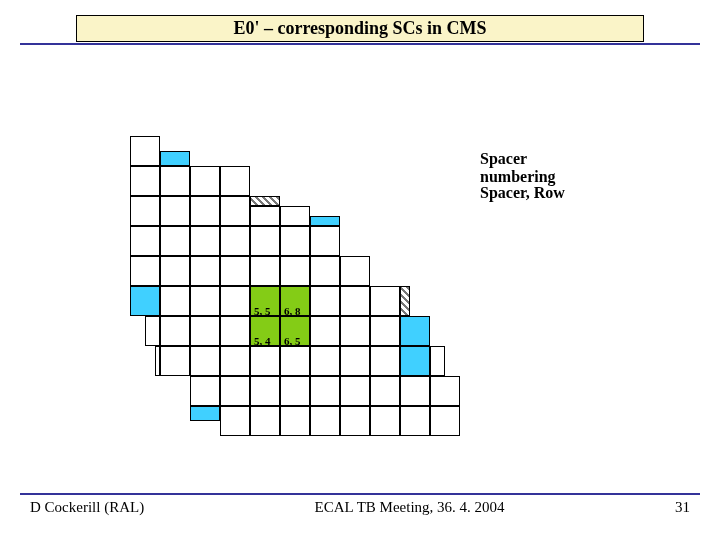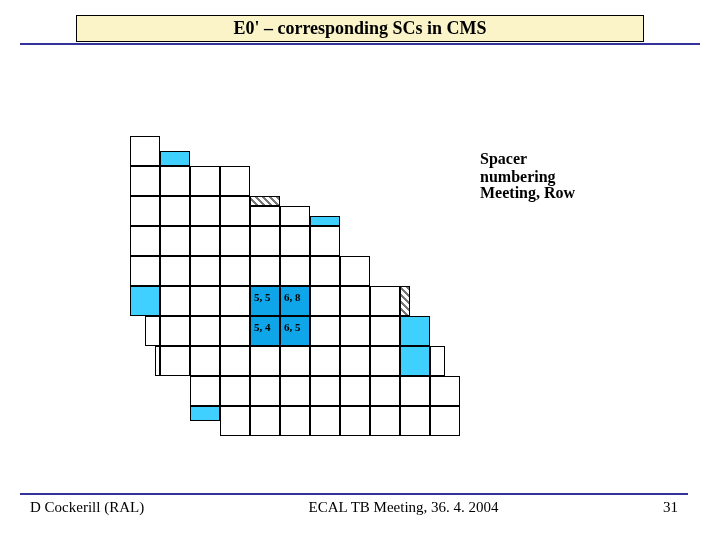--- a/index.html
+++ b/index.html
@@ -1,25 +1,25 @@
 <!DOCTYPE html>
 <html><head>
 <meta charset="utf-8">
 <style>
 body{margin:0;width:720px;height:540px;font-family:Garamond,"Times New Roman",serif;background:#fff;color:#000;position:relative}
 .title-bar{margin:15px 76px 0 76px;border:1px solid #000;background:#faf4c8;text-align:center;font-weight:bold;font-size:18px;padding:2px 0}
 .hr{height:2px;background:#343399;margin:1px 20px 0 20px}
 .slide-area{position:absolute;left:130px;top:136px;width:460px;height:320px}
 .cell{position:absolute;width:30px;height:30px;border:1px solid #000;box-sizing:border-box;background:#fff}
 .cyan{background:#40d0ff}
-.red{background:#0ea5e9;font-size:11px;font-weight:bold;padding:4px 0 0 3px}
+.red{background:#84cc16;font-size:11px;font-weight:bold;padding:18px 0 0 3px}
 .hatch{background:repeating-linear-gradient(45deg,#fff,#fff 3px,#777 3px,#777 5px);border:1px solid #000;box-sizing:border-box;position:absolute}
 .partial{position:absolute;border:1px solid #000;box-sizing:border-box;background:#fff}
 .ann{position:absolute;font-weight:bold;font-size:16px}
-.footer{position:absolute;left:0;right:12px;bottom:24px}
+.footer{position:absolute;left:0;right:0;bottom:24px}
 .footer .hr{margin-bottom:4px}
 .foot-row{display:flex;justify-content:space-between;padding:0 30px;font-size:15px}
 </style>
 </head>
 <body>
 
 <div class="title-bar">E0' – corresponding SCs in CMS</div>
 <div class="hr"></div>
 
 <div class="slide-area">
@@ -106,21 +106,21 @@
   <div class="cell" style="left:90px;top:270px"></div>
     <div class="cell" style="left:120px;top:270px"></div>
     <div class="cell" style="left:150px;top:270px"></div>
     <div class="cell" style="left:180px;top:270px"></div>
     <div class="cell" style="left:210px;top:270px"></div>
     <div class="cell" style="left:240px;top:270px"></div>
     <div class="cell" style="left:270px;top:270px"></div>
     <div class="cell" style="left:300px;top:270px"></div>
 
   <div class="ann" style="left:350px;top:14px">Spacer numbering</div>
-  <div class="ann" style="left:350px;top:48px">Meeting, Row</div>
+  <div class="ann" style="left:350px;top:48px">Spacer, Row</div>
 </div>
 
 <div class="footer">
   <div class="hr"></div>
   <div class="foot-row">
     <span>D Cockerill (RAL)</span>
     <span>ECAL TB Meeting, 36. 4. 2004</span>
     <span>31</span>
   </div>
 </div>

